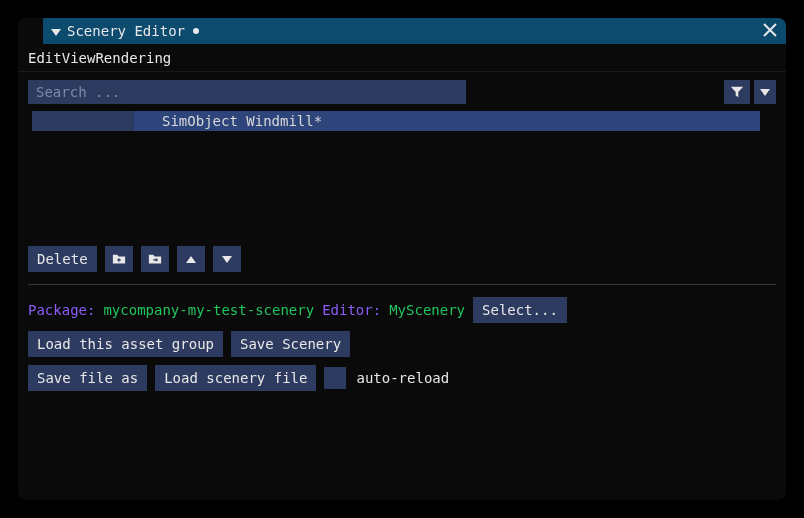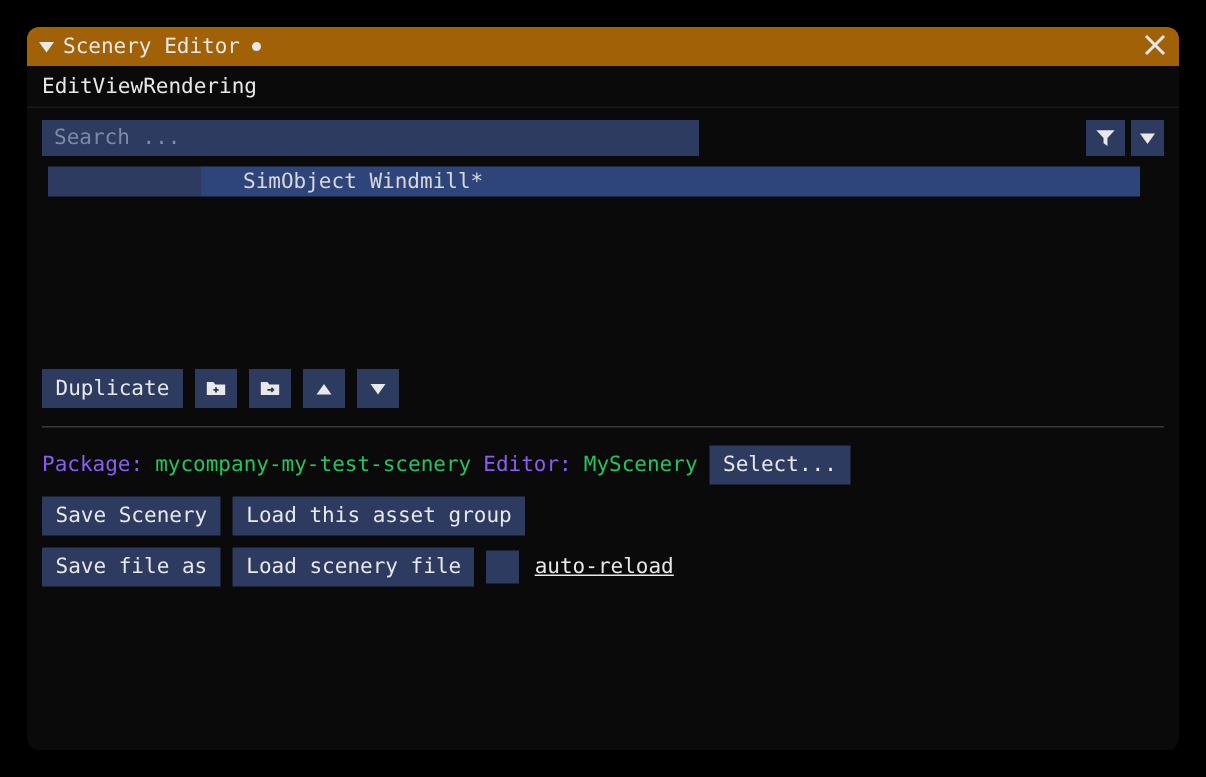--- a/index.html
+++ b/index.html
@@ -16,27 +16,28 @@
     width: 768px;
     height: 482px;
     background: #0a0a0a;
     border-radius: 8px;
     overflow: hidden;
     box-shadow: 0 4px 20px rgba(0,0,0,0.6);
     display: flex;
     flex-direction: column;
   }
   .titlebar {
-    background: #a16207;
+    background: #0c4a6e;
     height: 26px;
     display: flex;
     align-items: center;
     padding: 12px 8px;
     color: #e8e8e8;
     user-select: none;
+    margin-left: 25px;
   }
   .titlebar .tri-down {
     margin-right: 6px;
   }
   .titlebar .title {
     flex: 0 0 auto;
   }
   .titlebar .dirty-dot {
     margin-left: 8px;
     width: 6px;
@@ -151,21 +152,21 @@
     padding-top: 8px;
     flex-wrap: wrap;
   }
   .checkbox {
     width: 22px;
     height: 22px;
     background: #2e3b60;
     display: inline-block;
     cursor: pointer;
   }
-  .check-label { color: #e8e8e8; margin-left: 2px; text-decoration: underline; }
+  .check-label { color: #e8e8e8; margin-left: 2px; }
 
   
   .svg-icon { width: 14px; height: 14px; fill: #e8e8e8; }
   .svg-icon-lg { width: 16px; height: 16px; fill: #e8e8e8; }
   .tri-down-shape {
     width: 0; height: 0;
     border-left: 5px solid transparent;
     border-right: 5px solid transparent;
     border-top: 7px solid #e8e8e8;
     display: inline-block;
@@ -221,21 +222,21 @@
     <div class="list-area">
       <div class="list-row">
         <div class="stub"></div>
         <div class="selected">
           <span>SimObject Windmill*</span>
         </div>
       </div>
     </div>
 
     <div class="toolbar">
-      <div class="btn">Duplicate</div>
+      <div class="btn">Delete</div>
       <div class="btn icon">
         <svg class="svg-icon" viewBox="0 0 16 16">
           <path d="M1 3 L6 3 L7.5 5 L15 5 L15 13 L1 13 Z"></path>
           <path d="M8 7 L8 11 M6 9 L10 9" stroke="#2e3b60" stroke-width="1.4" fill="none"></path>
         </svg>
       </div>
       <div class="btn icon">
         <svg class="svg-icon" viewBox="0 0 16 16">
           <path d="M1 3 L6 3 L7.5 5 L15 5 L15 13 L1 13 Z"></path>
           <path d="M6 9 L10 9 M9 7.5 L10.5 9 L9 10.5" stroke="#2e3b60" stroke-width="1.4" fill="none"></path>
@@ -251,22 +252,22 @@
 
     <div class="info-row">
       <span class="label-yellow">Package:</span>
       <span class="value-text">mycompany-my-test-scenery</span>
       <span class="label-yellow">Editor:</span>
       <span class="value-text">MyScenery</span>
       <div class="btn">Select...</div>
     </div>
 
     <div class="action-row">
+      <div class="btn">Load this asset group</div>
       <div class="btn">Save Scenery</div>
-      <div class="btn">Load this asset group</div>
     </div>
 
     <div class="action-row">
       <div class="btn">Save file as</div>
       <div class="btn">Load scenery file</div>
       <span class="checkbox"></span>
       <span class="check-label">auto-reload</span>
     </div>
 
   </div>

